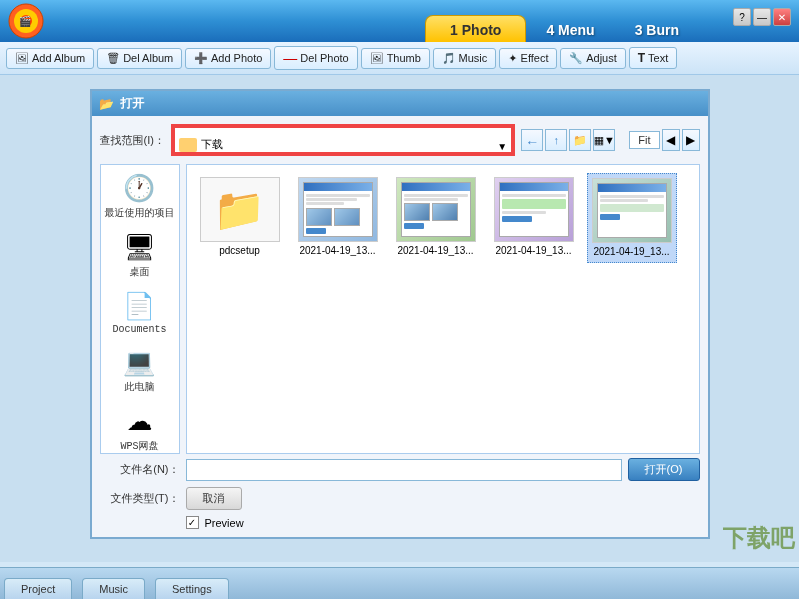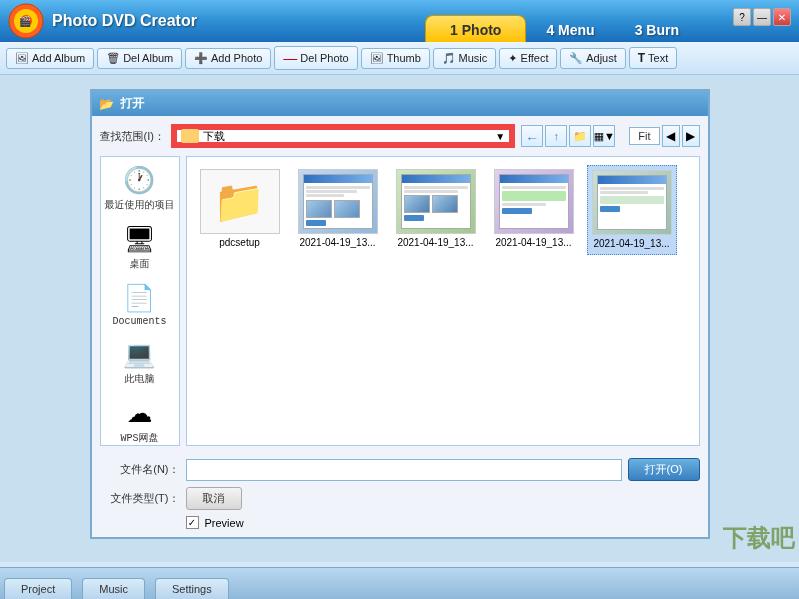--- a/index.html
+++ b/index.html
@@ -241,21 +241,21 @@
       overflow: hidden;
     }
 
     
     .file-grid::-webkit-scrollbar { width: 14px; }
     .file-grid::-webkit-scrollbar-track { background: #f0f0f0; }
     .file-grid::-webkit-scrollbar-thumb { background: #b0c8e0; border: 1px solid #90a8c0; }
 
     
     .bottom-inputs {
-      margin-top: 12px;
+      margin-top: 4px;
       display: flex;
       flex-direction: column;
       gap: 6px;
     }
     .input-row {
       display: flex;
       align-items: center;
       gap: 6px;
     }
     .input-label {
@@ -403,21 +403,20 @@
   <div class="title-bar">
 
     <div style="width:36px;height:36px;margin-right:8px;">
       <svg width="36" height="36" viewBox="0 0 36 36">
         <circle cx="18" cy="18" r="17" fill="#ff6020" stroke="#cc4000" stroke-width="1"></circle>
         <circle cx="18" cy="18" r="12" fill="#ffcc00"></circle>
         <circle cx="18" cy="18" r="6" fill="#ff4000"></circle>
         <text x="18" y="22" text-anchor="middle" font-size="10" fill="white" font-weight="bold">🎬</text>
       </svg>
     </div>
-    <span class="title-bar-title">Photo DVD Creator</span>
 
     <div class="title-tabs">
       <div class="tab-photo">1 Photo</div>
       <div class="tab-menu">4 Menu</div>
       <div class="tab-burn">3 Burn</div>
     </div>
 
     <div class="win-controls">
       <div class="win-btn">?</div>
       <div class="win-btn">—</div>
@@ -470,21 +469,21 @@
 
       <div class="dialog-titlebar">
         <span>📂</span>
         <span>打开</span>
       </div>
 
       <div class="dialog-body">
 
         <div class="location-bar">
           <span class="location-label">查找范围(I)：</span>
-          <div class="location-select" style="display:flex;align-items:center;flex:1;border:6px solid #ef4444;height:24px;background:white;padding:0 4px;">
+          <div class="location-select" style="display:flex;align-items:flex-end;flex:1;border:4px solid #ef4444;height:32px;background:white;padding:0 4px;">
             <span style="display:inline-block;width:18px;height:14px;background:#ffd070;border-radius:2px;margin-right:4px;"></span>
             <span style="flex:1;font-size:11px;">下载</span>
             <span style="font-size:10px;">▼</span>
           </div>
           <div class="nav-btns">
             <div class="nav-btn" style="font-size:14px;color:#4488cc;">←</div>
             <div class="nav-btn" style="font-size:11px;color:#4488cc;">↑</div>
             <div class="nav-btn" style="font-size:11px;">📁</div>
             <div class="nav-btn" style="font-size:11px;">▦▼</div>
           </div>

